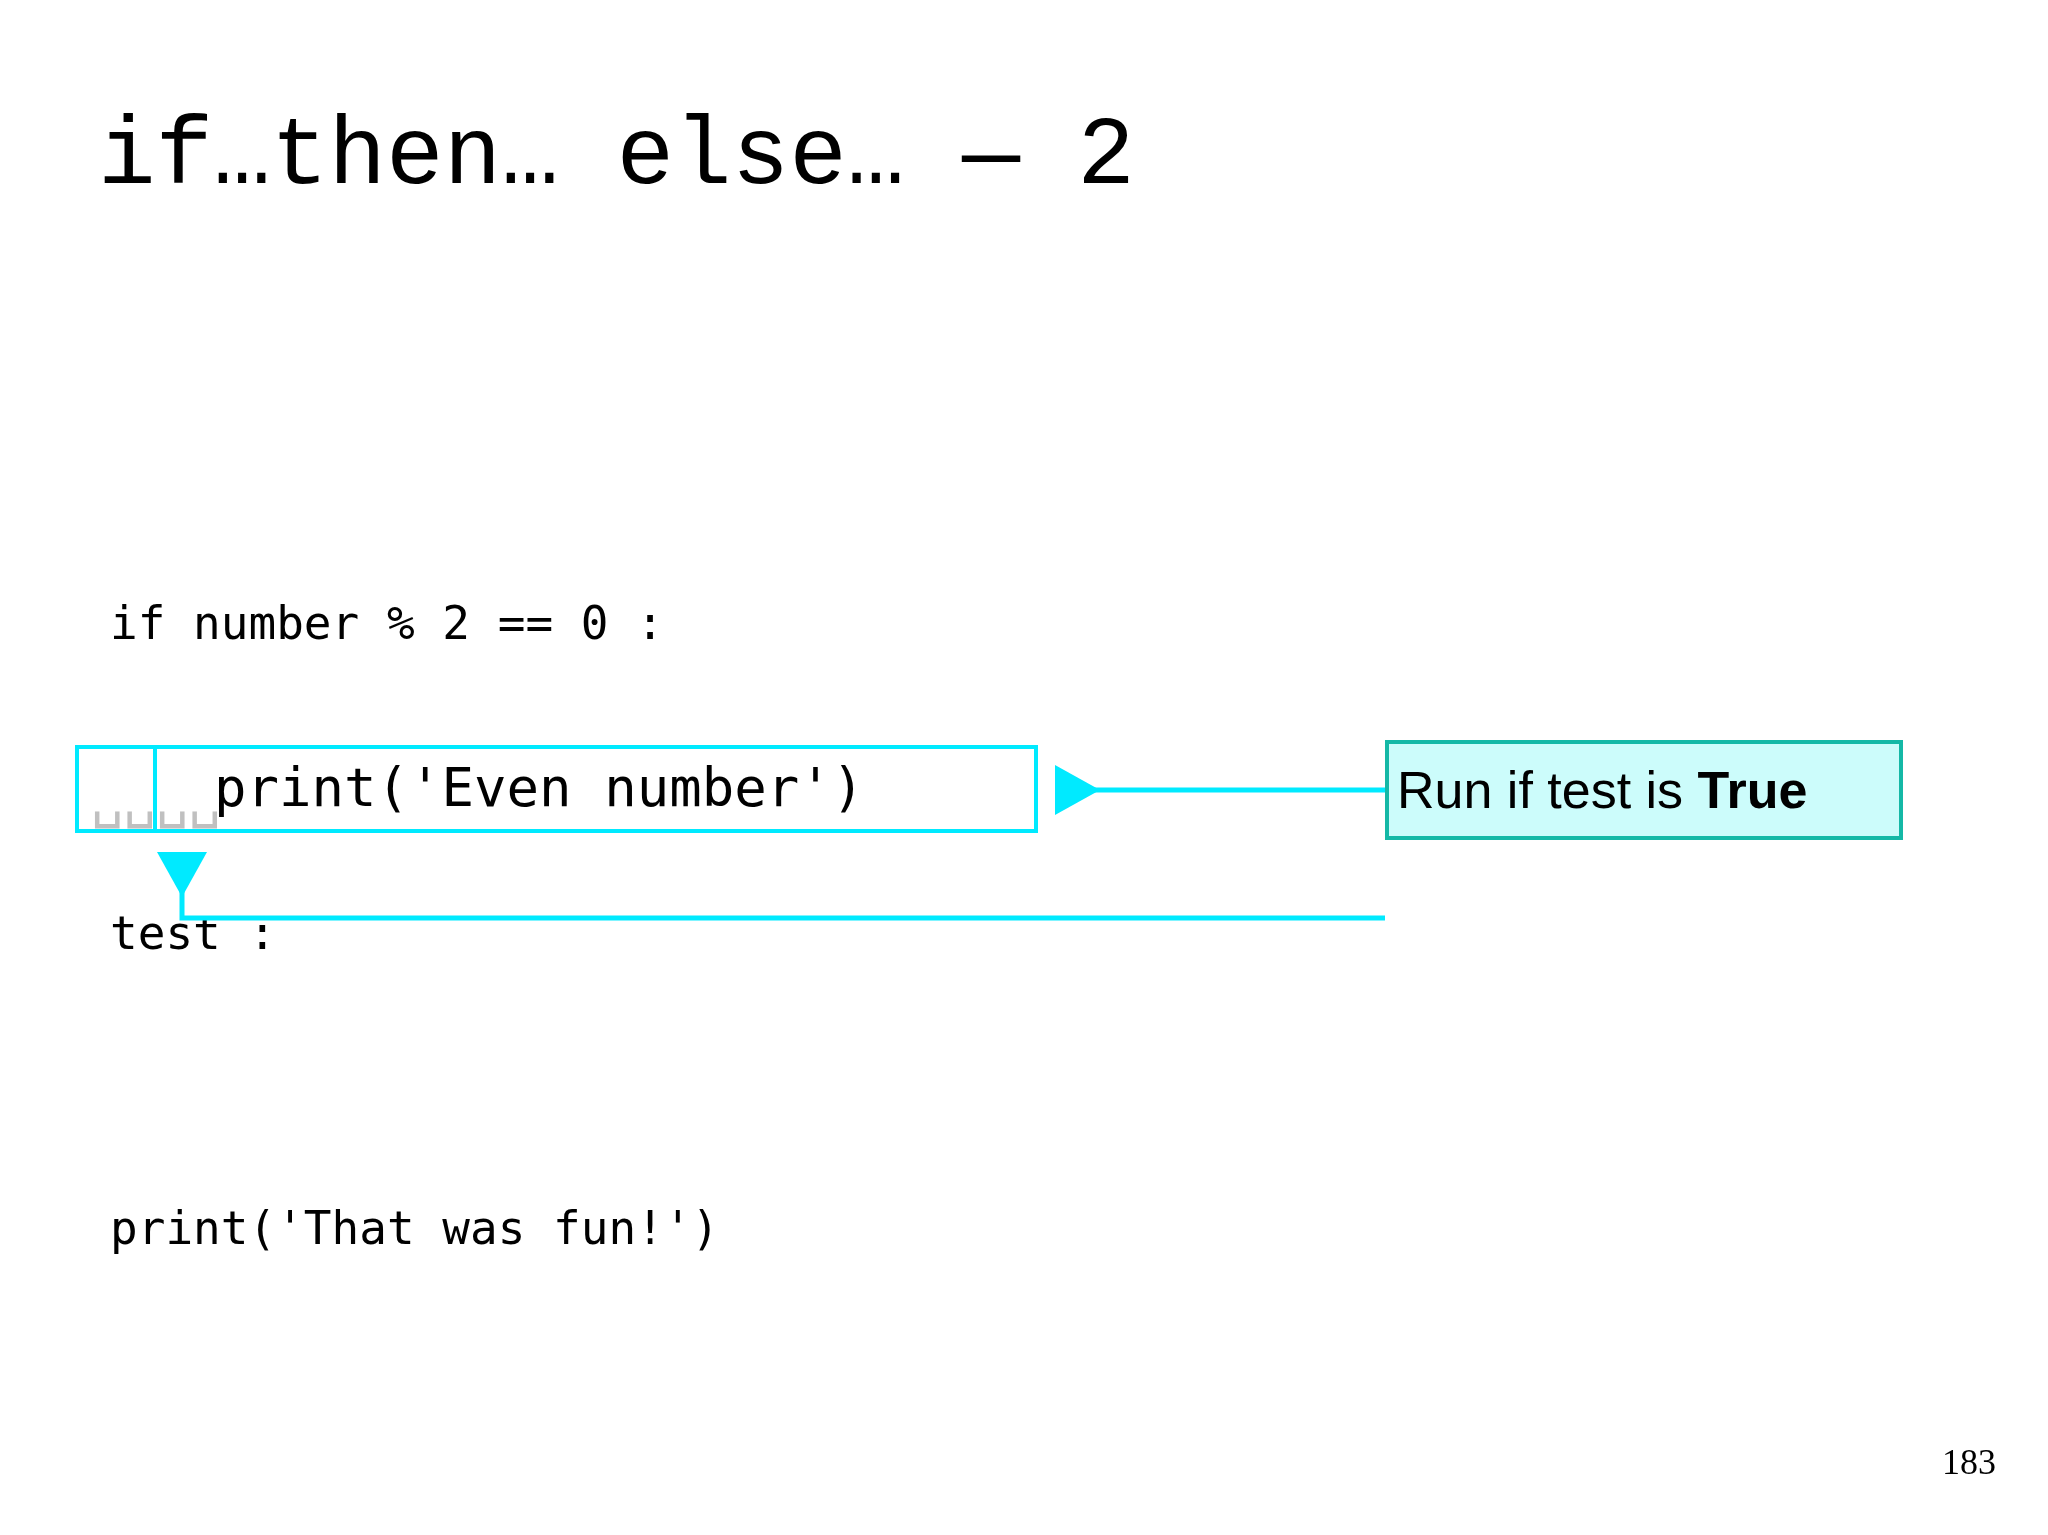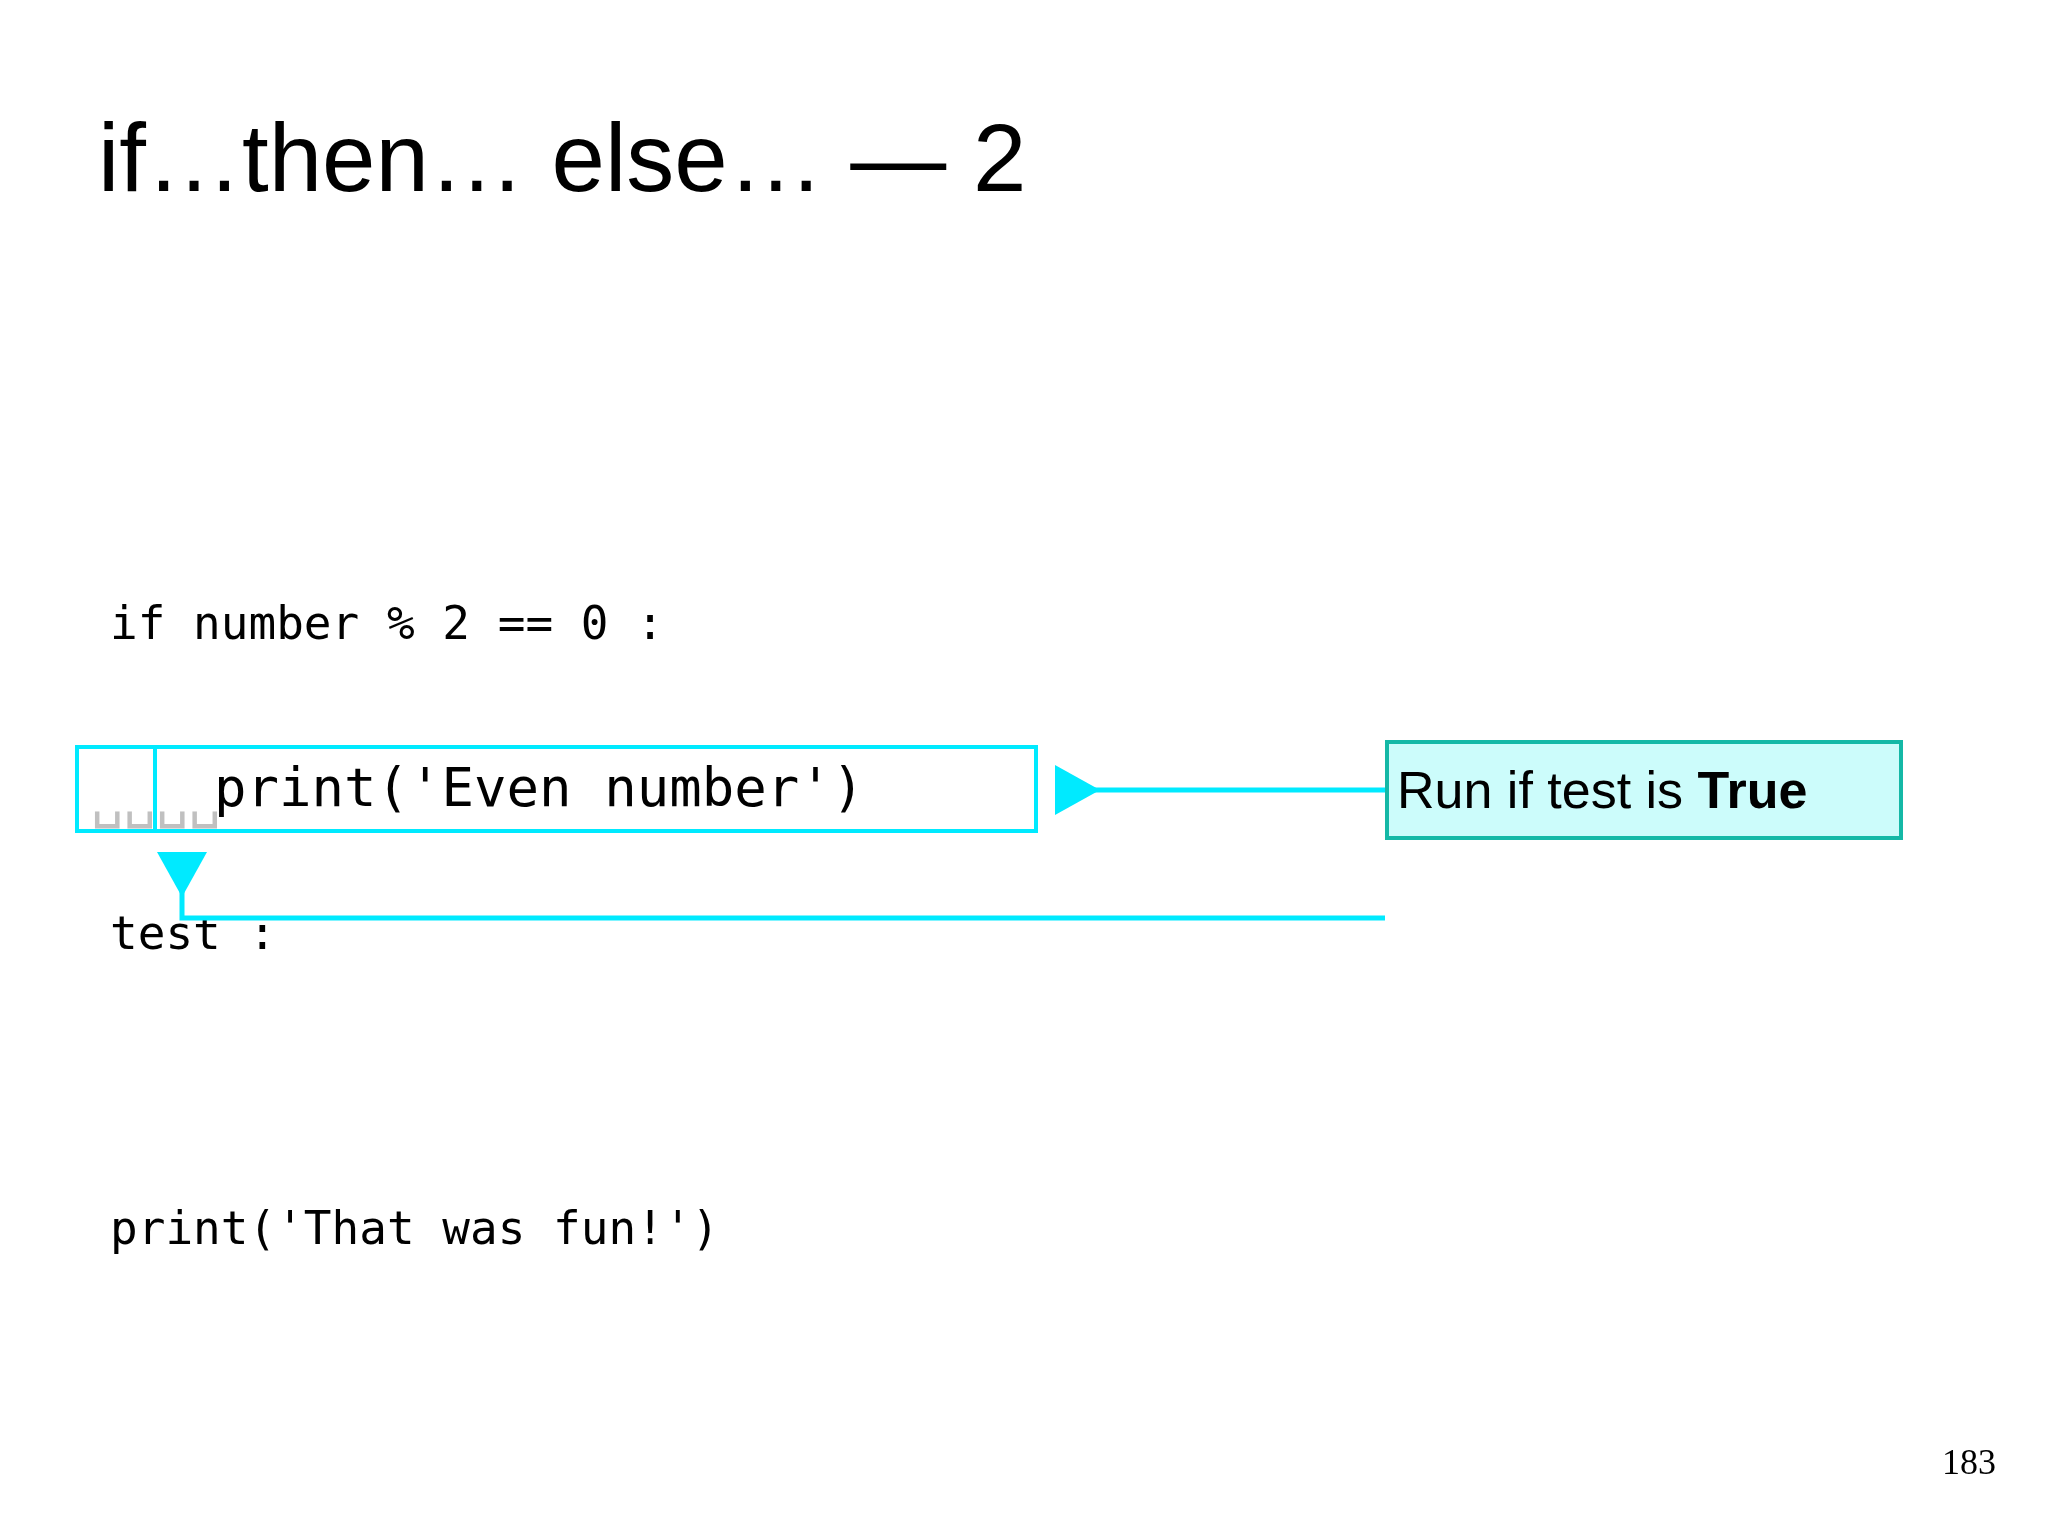--- a/index.html
+++ b/index.html
@@ -16,21 +16,21 @@
     height: 1535px;
     background: #ffffff;
     overflow: hidden;
   }
 
   
   #slide-title {
     position: absolute;
     left: 98px;
     top: 108px;
-    font-family: Liberation Sans, sans-serif;
+    font-family: Liberation Mono, monospace;
     font-size: 96px;
     line-height: 1.05;
     color: #000000;
     white-space: pre;
     letter-spacing: 0px;
   }
 
   
   .code-line {
     position: absolute;

